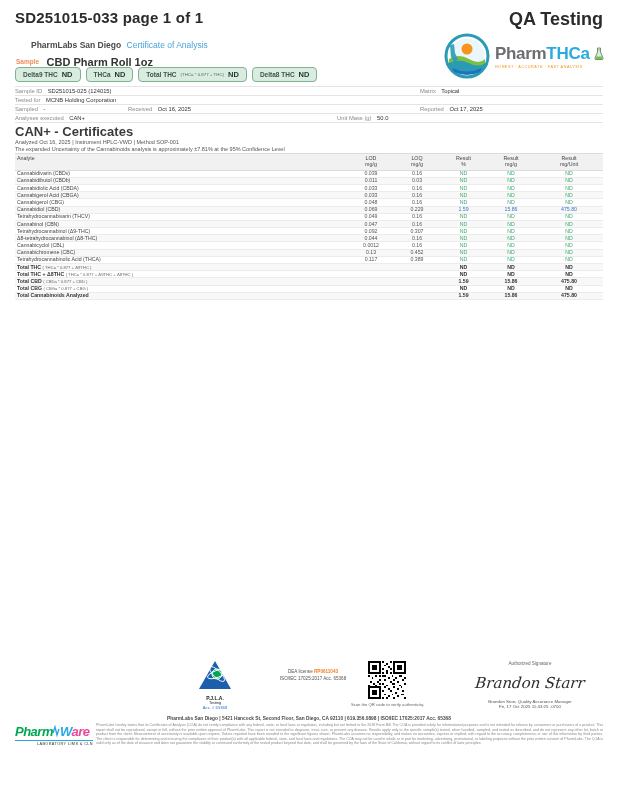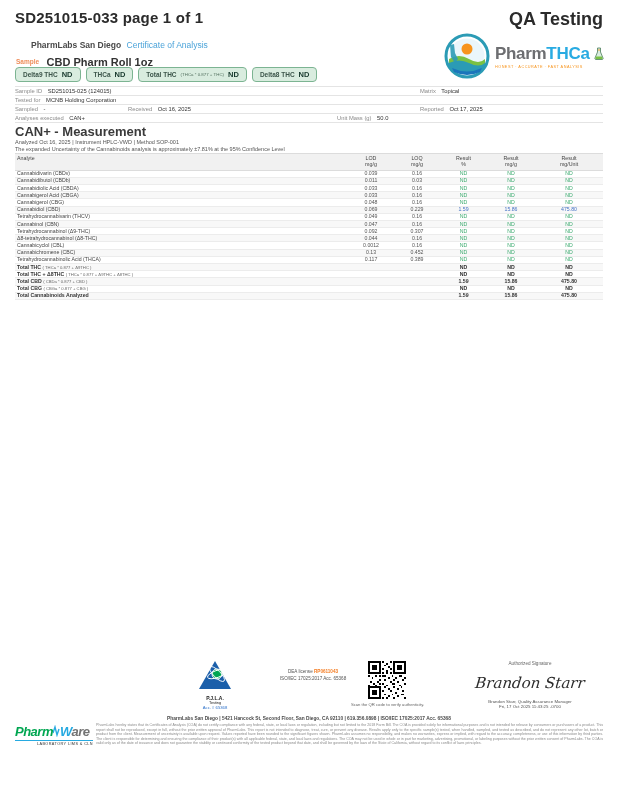--- a/index.html
+++ b/index.html
@@ -86,21 +86,21 @@
   .sig-script { font-family:"DejaVu Serif", serif; font-style:italic; font-size:15px; color:#2b2b2b; margin-top:8px; transform:skewX(-6deg); }
   .sig-name { font-size:4.4px; color:#555; margin-top:7px; }
   .sig-date { font-size:4.4px; color:#555; }
 
   
   .footer-line { position:absolute; left:0; top:716px; width:618px; text-align:center; font-size:4.8px; font-weight:bold; color:#4a4a4a; }
   .pharmware { position:absolute; left:15px; top:724px; width:78px; }
   .pw-word { font-size:13px; font-weight:bold; font-style:italic; letter-spacing:-.5px; }
   .pw-word .p1 { color:#00a651; }
   .pw-word .p2 { color:#27aae1; }
-  .pw-word .p3 { color:#737373; }
+  .pw-word .p3 { color:#ec4899; }
   .pw-tag { font-size:3.8px; color:#333; letter-spacing:.4px; border-top:1.5px solid #27aae1; margin-top:1px; padding-top:1px; text-align:right; }
   .disclaimer { position:absolute; left:96px; top:723px; width:507px; font-size:3.6px; line-height:4.5px; color:#8a8a8a; text-align:justify; }
 </style>
 </head>
 <body>
 
 <div class="page">
 
   <div class="doc-title">SD251015-033 page 1 of 1</div>
   <div class="qa-label">QA Testing</div>
@@ -188,21 +188,21 @@
     <div class="info-row">
       <span class="i-label">Analyses executed</span>
       <span class="i-value">CAN+</span>
       <span class="pos" style="left:322px">
         <span class="i-label">Unit Mass (g)</span>
         <span class="i-value">50.0</span>
       </span>
     </div>
   </div>
 
-  <div class="section-title">CAN+ - Measurement</div>
+  <div class="section-title">CAN+ - Certificates</div>
   <div class="section-meta">Analyzed Oct 16, 2025  |  Instrument HPLC-VWD  | Method SOP-001</div>
   <div class="section-unc">The expanded Uncertainty of the Cannabinoids analysis is approximately ±7.81% at the 95% Confidence Level</div>
 
   <div class="tbl">
     <div class="t-head">
       <div class="h c-name">Analyte</div>
       <div class="h c-lod">
           <div>LOD</div>
           <div>mg/g</div>
         </div>

